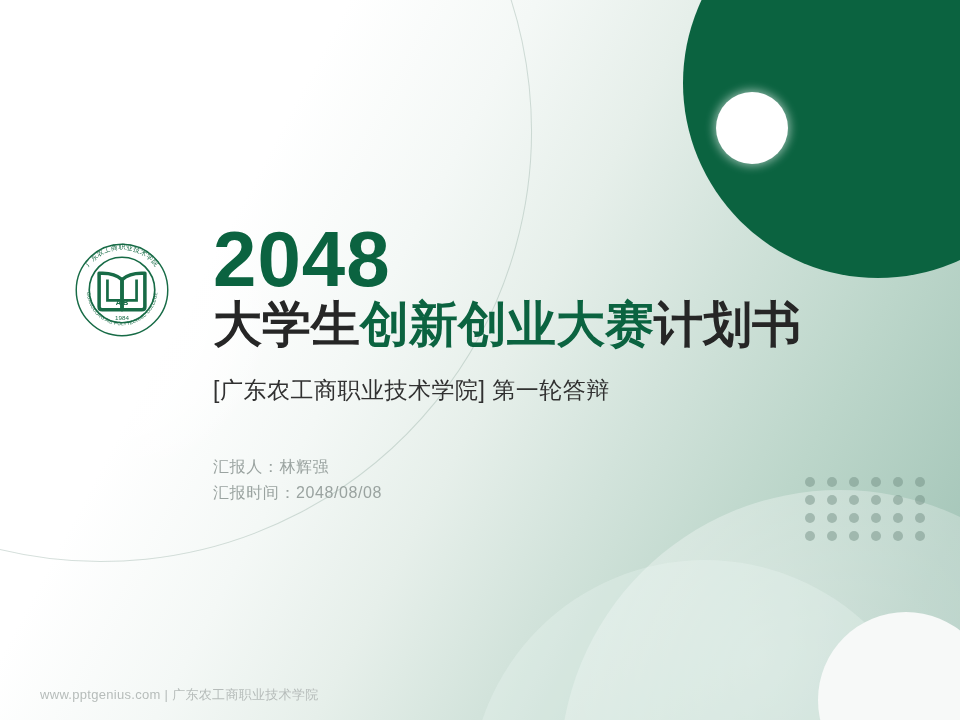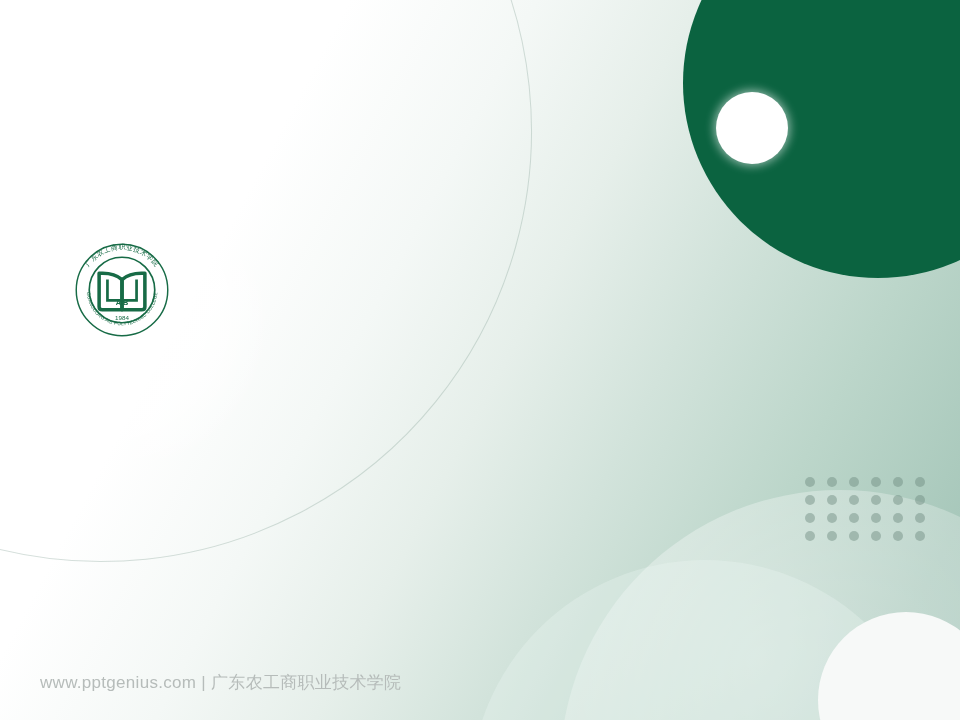--- a/index.html
+++ b/index.html
@@ -186,22 +186,22 @@
     color: #9aa3a0;
     line-height: 1.65;
     letter-spacing: 0.6px;
   }
   .meta div { white-space: nowrap; }
 
   
   .footer {
     position: absolute;
     left: 40px;
-    bottom: 26px;
-    font-size: 17px;
+    bottom: 16px;
+    font-size: 13px;
     color: #b6bcba;
     letter-spacing: 0.3px;
     white-space: nowrap;
   }
 </style>
 </head>
 <body>
 
 <div id="slide">
 
@@ -259,16 +259,25 @@
 
       <path d="M28,34 L28,66 Q28,69 31,69 L50,69 L50,40 Q42,33 28,34 Z" fill="none" stroke="#176b46" stroke-width="3.4" stroke-linejoin="round"></path>
       <path d="M72,34 L72,66 Q72,69 69,69 L50,69 L50,40 Q58,33 72,34 Z" fill="none" stroke="#176b46" stroke-width="3.4" stroke-linejoin="round"></path>
       <path d="M36,40 L36,60 L50,60" fill="none" stroke="#176b46" stroke-width="2.6"></path>
       <path d="M64,40 L64,60 L50,60" fill="none" stroke="#176b46" stroke-width="2.6"></path>
       <text x="50" y="64" text-anchor="middle" font-size="7" fill="#176b46" font-weight="bold">AIB</text>
       <text x="50" y="79" text-anchor="middle" font-size="6" fill="#176b46">1984</text>
     </svg>
   </div>
 
+  <div class="content">
+    <div class="year">2048</div>
+    <div class="maintitle"><span class="dark">大学生</span><span class="green">创新创业大赛</span><span class="dark">计划书</span></div>
+    <div class="subtitle">[广东农工商职业技术学院] 第一轮答辩</div>
+    <div class="meta">
+      <div>汇报人：林辉强</div>
+      <div>汇报时间：2048/08/08</div>
+    </div>
+  </div>
 
   <div class="footer">www.pptgenius.com | 广东农工商职业技术学院</div>
 
 </div>
 
 </body></html>

